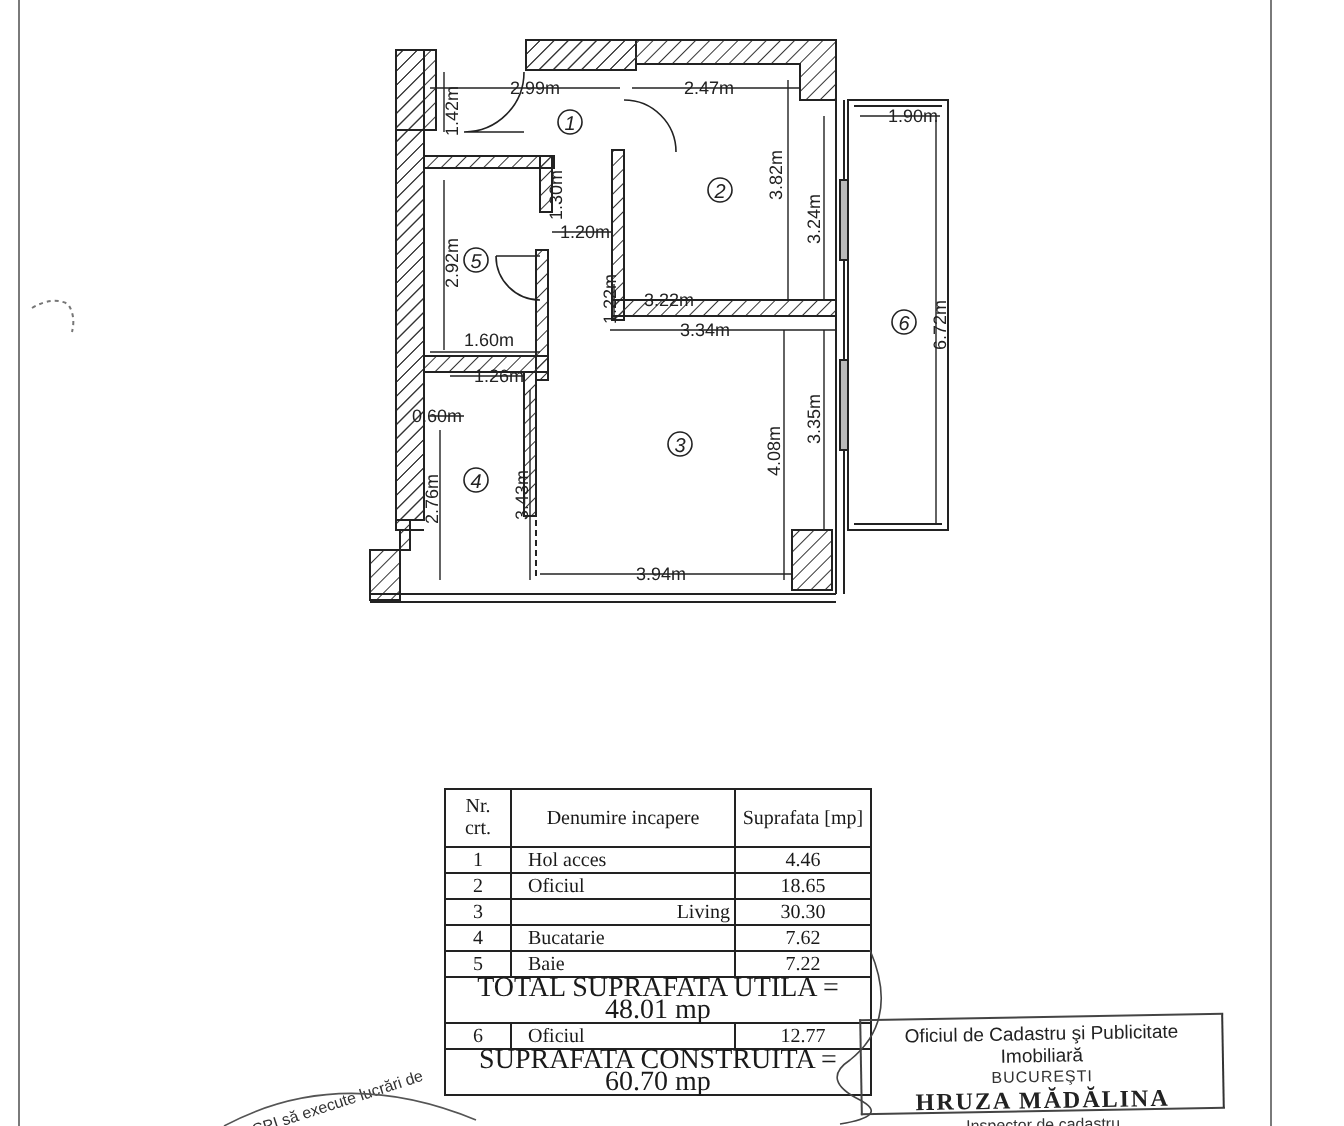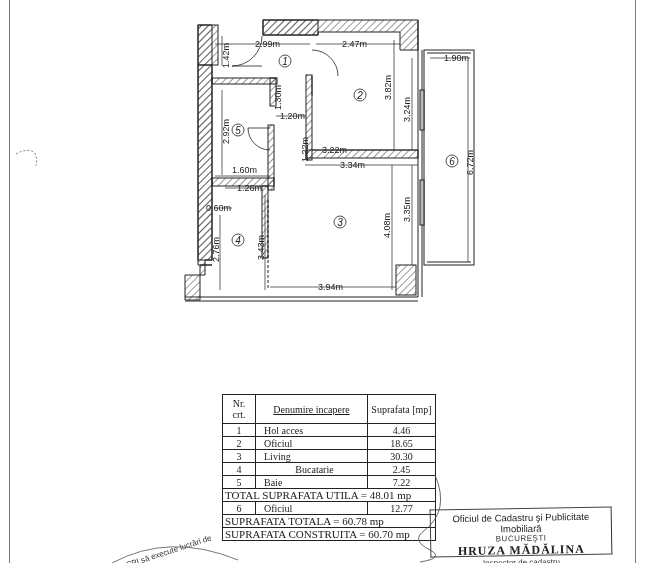--- a/index.html
+++ b/index.html
@@ -4,21 +4,21 @@
 <style>
   html, body { margin:0; padding:0; }
   body { width:672px; height:563px; background:#ffffff; position:relative; overflow:hidden; font-family:"Liberation Serif", serif; color:#1a1a1a; }
   .abs { position:absolute; }
   .vline { position:absolute; width:1px; background:#7a7a7a; }
   svg text { font-family:"Liberation Sans", sans-serif; }
   #table { position:absolute; left:222px; top:394px; width:214px; border-collapse:collapse; font-size:10px; line-height:11px; }
   #table td { border:1px solid #222; padding:0 2px; height:12px; }
   #table td.c { text-align:center; }
   #table td.hdr { height:28px; text-align:center; vertical-align:middle; }
-  #table td.span { text-align:left; font-size:11px; }
+  #table td.span { text-align:center; font-size:14px; }
   .stamp { position:absolute; left:430px; top:508px; width:180px; height:46px; border:1px solid #444; border-right:1.5px solid #333; transform:rotate(-1deg); font-family:"Liberation Sans", sans-serif; text-align:center; }
   .stamp .l1 { font-size:9.5px; margin-top:3px; color:#222; }
   .stamp .l2 { font-size:8px; letter-spacing:0.5px; color:#333; }
   .stamp .l3 { font-size:12px; font-weight:bold; letter-spacing:1px; font-family:"Liberation Serif", serif; color:#222; }
   .stamp .l4 { font-size:8px; color:#333; }
   .round-stamp { position:absolute; left:118px; top:548px; font-size:8px; font-family:"Liberation Sans", sans-serif; color:#333; transform:rotate(-18deg); }
 </style>
 </head>
 <body>
 
@@ -142,58 +142,55 @@
     <text x="238" y="134" font-style="italic">5</text>
     <circle cx="452" cy="161" r="6" fill="none" stroke="#222" stroke-width="0.8"></circle>
     <text x="452" y="165" font-style="italic">6</text>
   </g>
 </svg>
 
 <table id="table">
   <tbody>
       <tr>
     <td class="hdr" style="width:28px;">Nr. crt.</td>
-    <td class="hdr" style="width:107px;text-decoration:underline;">Denumire incapere</td>
+    <td class="hdr" style="width:107px;">Denumire incapere</td>
     <td class="hdr">Suprafata [mp]</td>
   </tr>
   <tr>
     <td class="c">1</td>
     <td style="padding-left:8px;">Hol acces</td>
     <td class="c">4.46</td>
   </tr>
   <tr>
     <td class="c">2</td>
     <td style="padding-left:8px;">Oficiul</td>
     <td class="c">18.65</td>
   </tr>
   <tr>
     <td class="c">3</td>
-    <td style="padding-left:8px;">Living</td>
+    <td style="padding-left:8px;text-align:right;">Living</td>
     <td class="c">30.30</td>
   </tr>
   <tr>
     <td class="c">4</td>
-    <td style="padding-left:8px;text-align:center;">Bucatarie</td>
-    <td class="c">2.45</td>
+    <td style="padding-left:8px;">Bucatarie</td>
+    <td class="c">7.62</td>
   </tr>
   <tr>
     <td class="c">5</td>
     <td style="padding-left:8px;">Baie</td>
     <td class="c">7.22</td>
   </tr>
   <tr>
     <td colspan="3" class="span">TOTAL SUPRAFATA UTILA = 48.01 mp</td>
   </tr>
   <tr>
     <td class="c">6</td>
     <td style="padding-left:8px;">Oficiul</td>
     <td class="c">12.77</td>
-  </tr>
-  <tr>
-    <td colspan="3" class="span">SUPRAFATA TOTALA = 60.78 mp</td>
   </tr>
   <tr>
     <td colspan="3" class="span">SUPRAFATA CONSTRUITA = 60.70 mp</td>
   </tr>
 </tbody>
   </table>
 
 <svg class="abs" style="left:395px; top:470px;" width="60" height="93">
   <path d="M40 5 Q55 40 30 60 Q15 70 35 80 Q50 88 25 92" fill="none" stroke="#444" stroke-width="0.8"></path>
 </svg>

